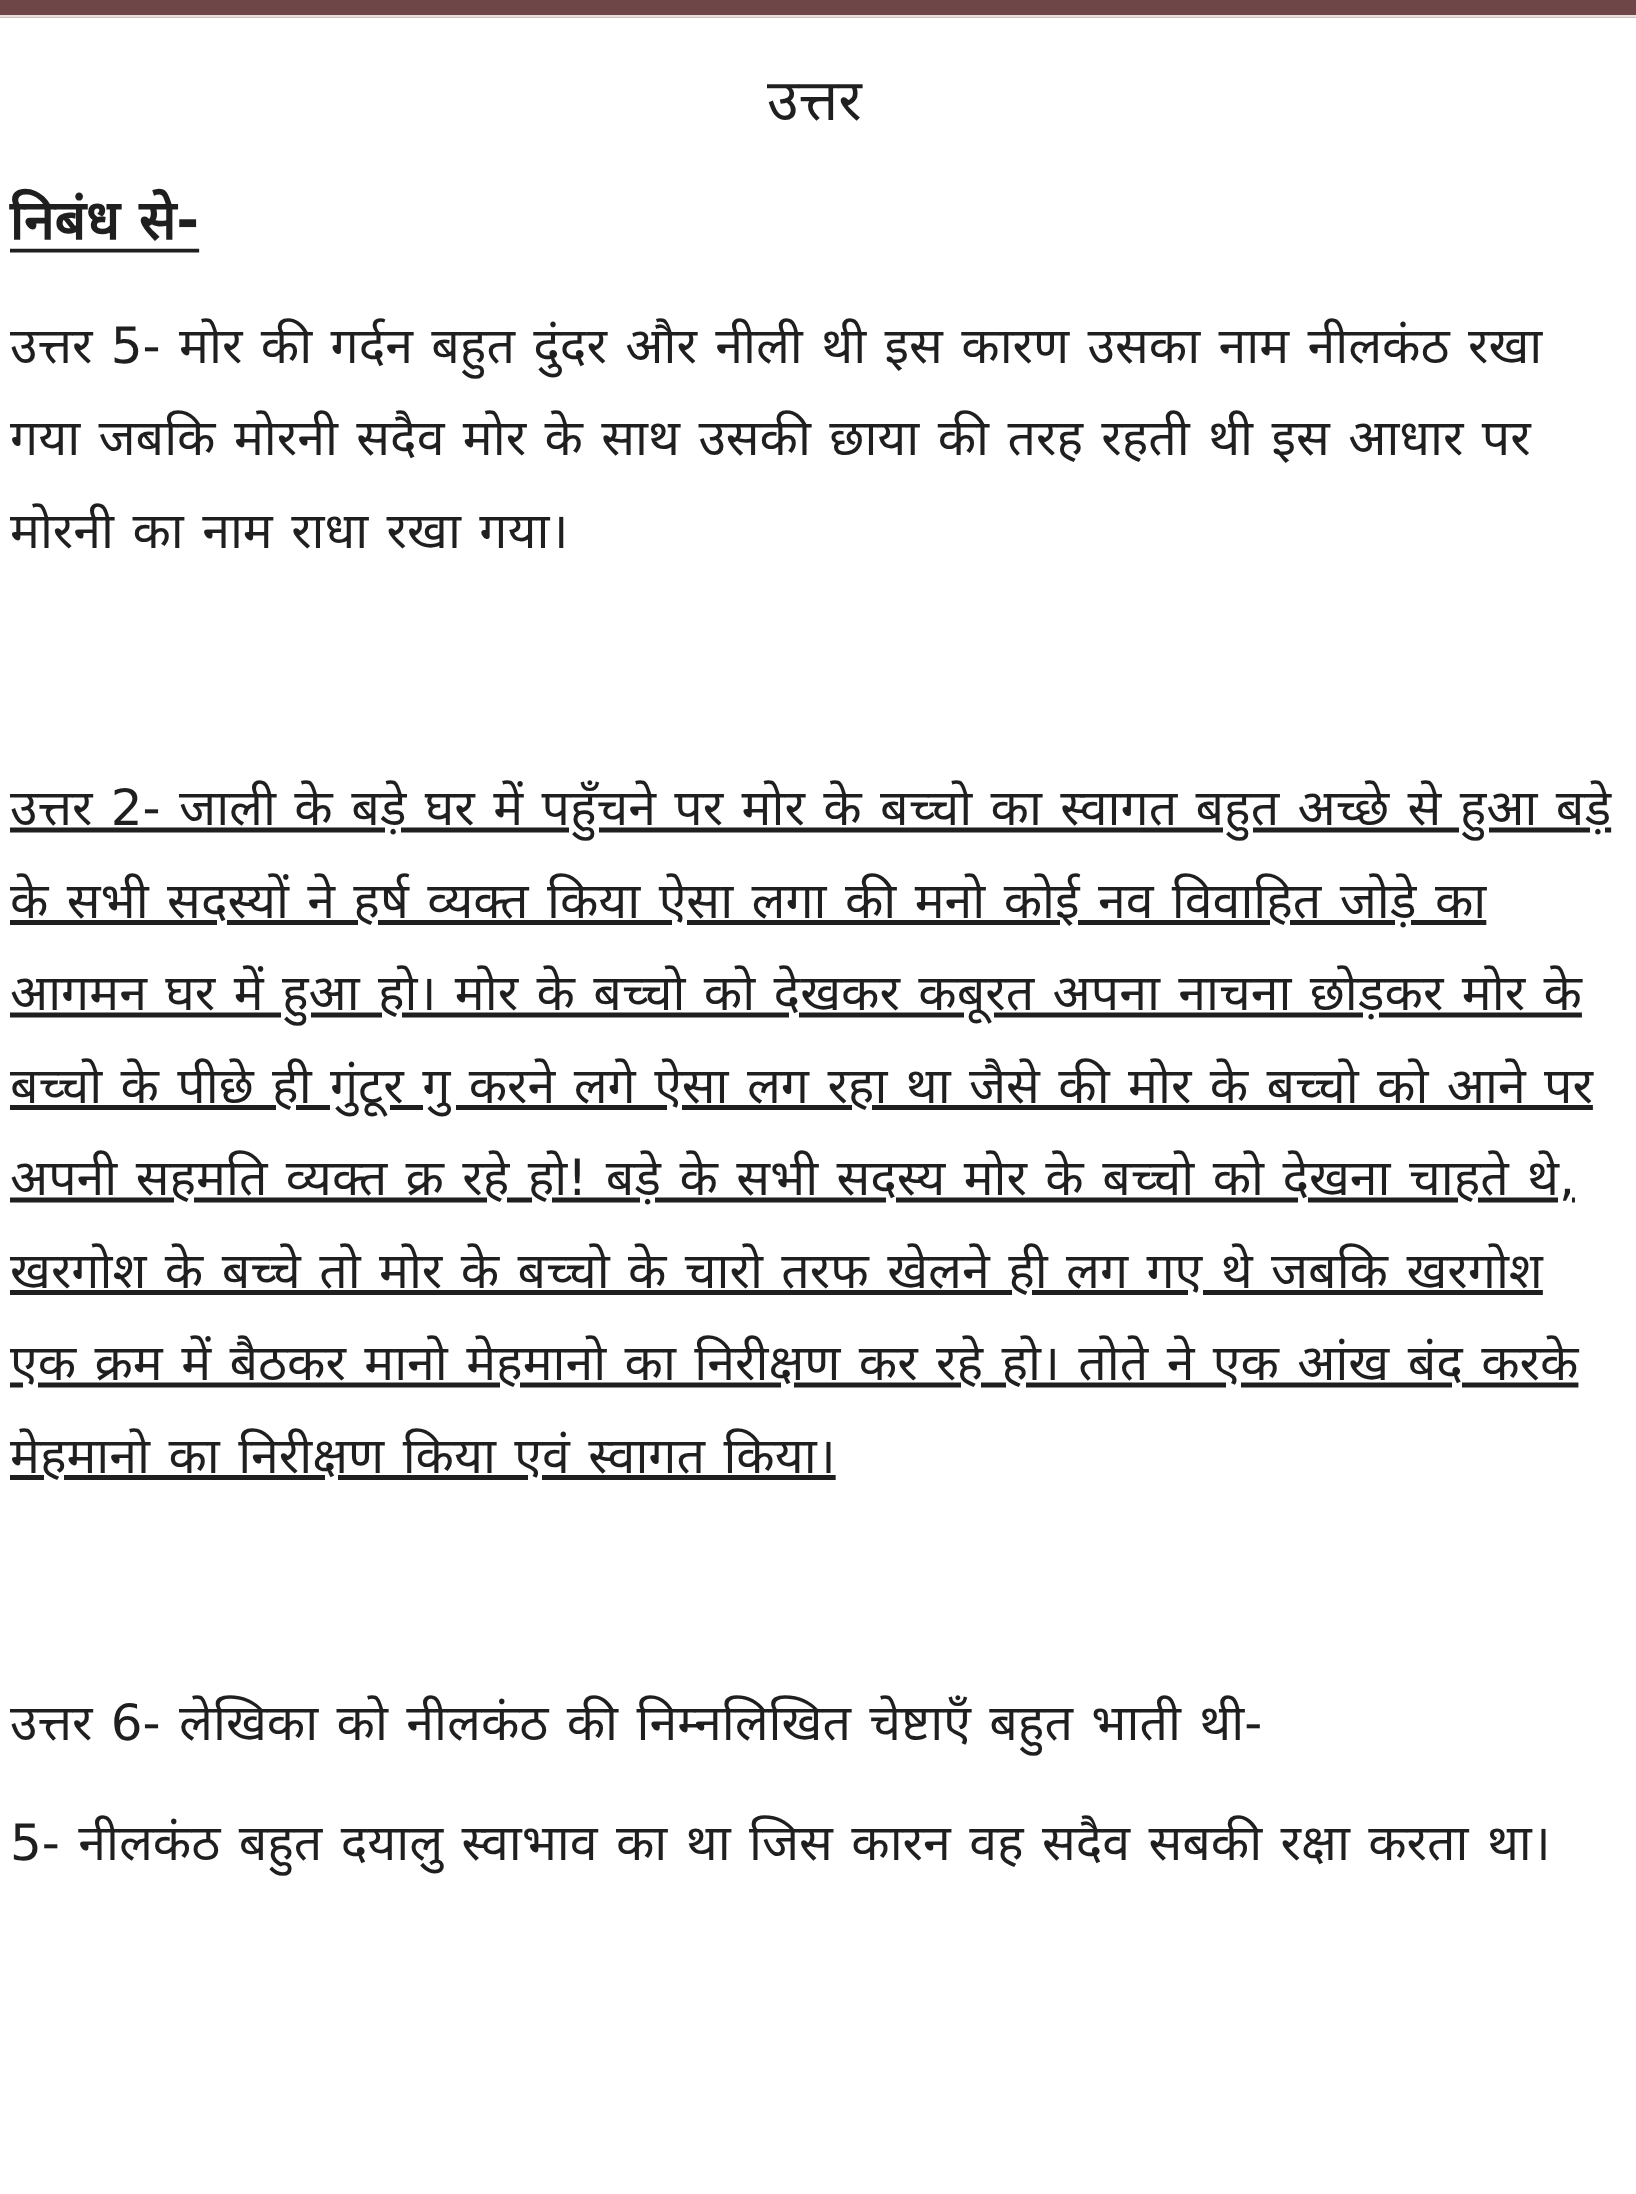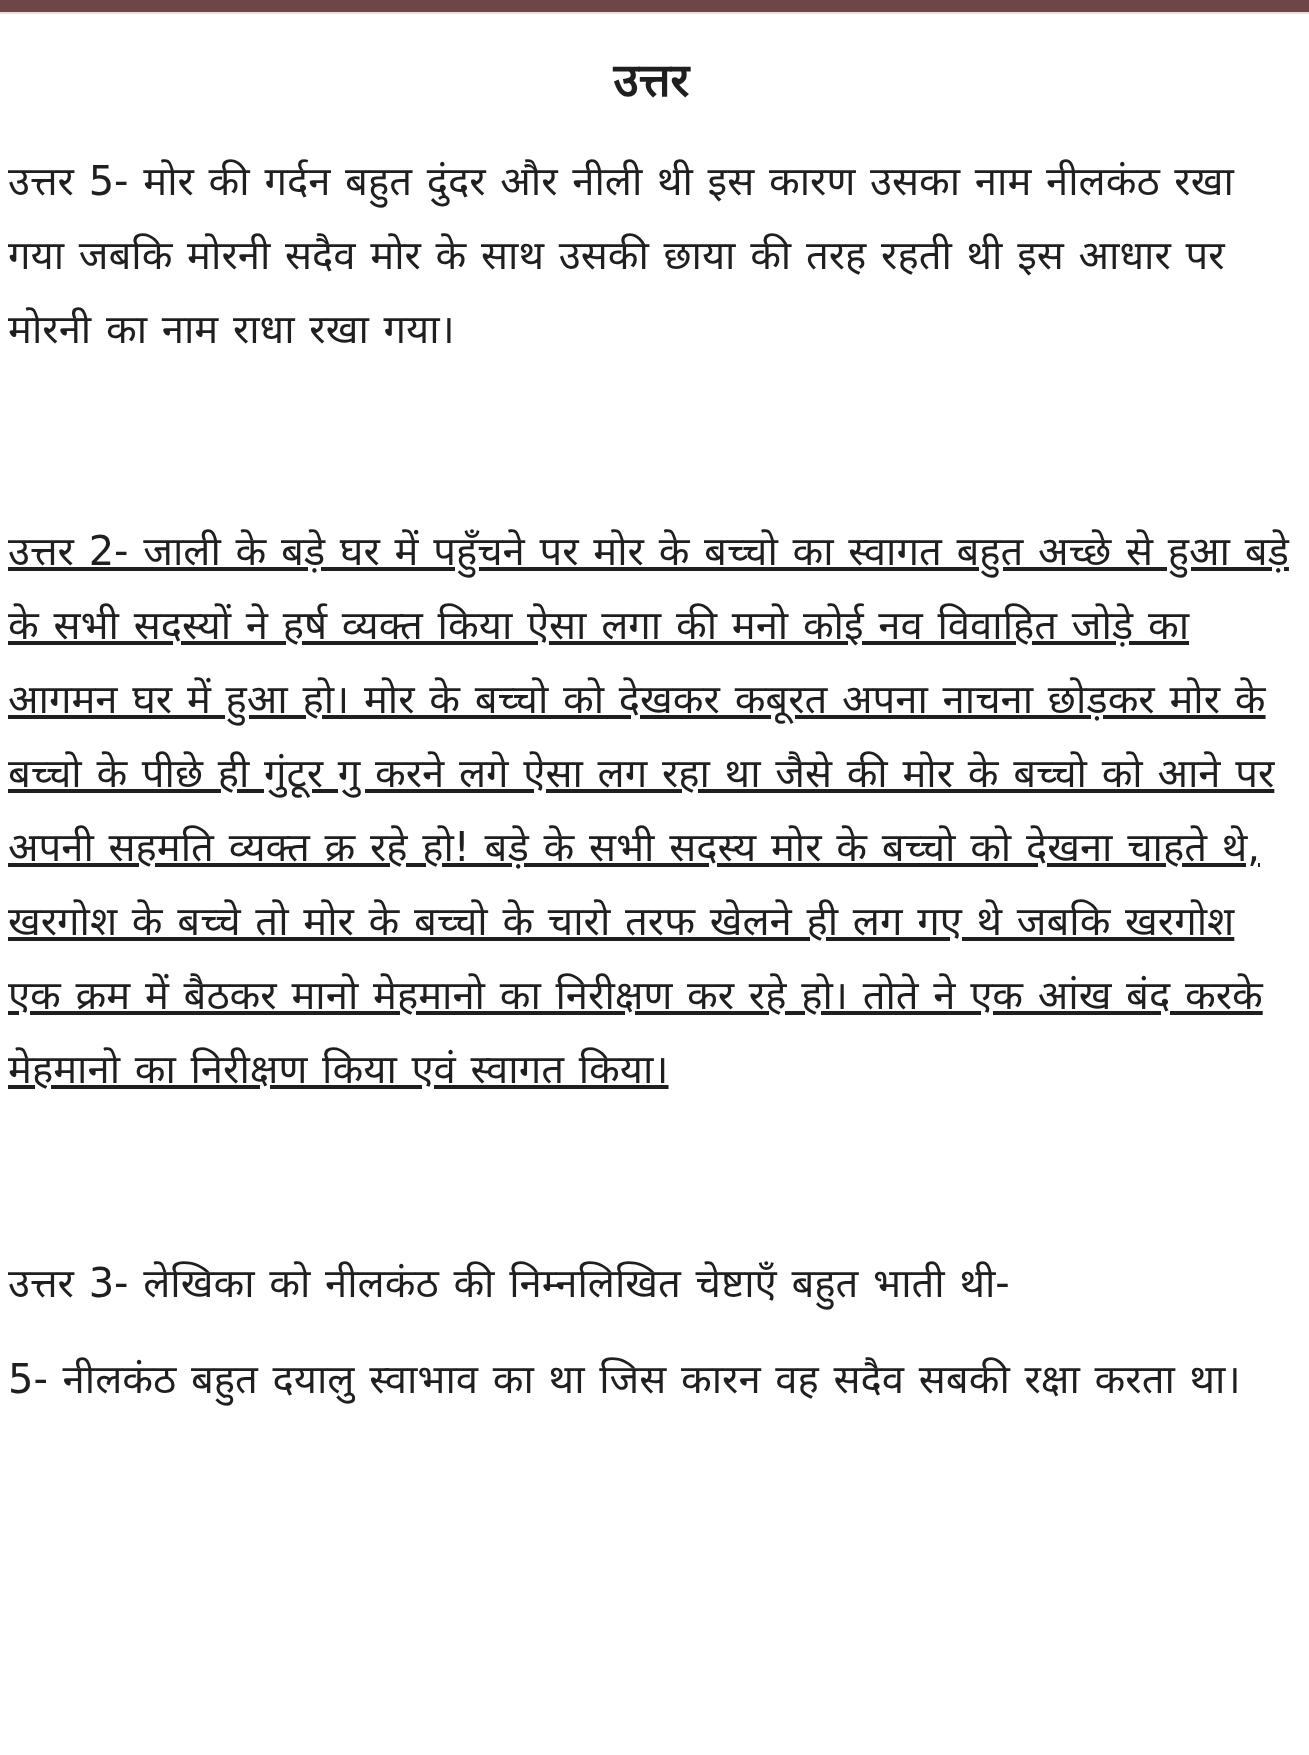--- a/index.html
+++ b/index.html
@@ -19,21 +19,21 @@
     height: 12px;
     background: #6e4647;
     border-bottom: 2px solid #e9dddd;
   }
   .page {
     padding: 0 14px 0 8px;
   }
   .doc-title {
     text-align: center;
     font-size: 46px;
-    font-weight: bold;
+    font-weight: normal;
     margin: 36px 0 0 0;
     line-height: 60px;
   }
   .section-heading {
     font-size: 44px;
     font-weight: bold;
     margin: 38px 0 0 0;
     line-height: 58px;
     display: inline-block;
     text-decoration: underline;
@@ -54,22 +54,25 @@
 </style>
 </head>
 <body>
 
 <div class="top-bar"></div>
 
 <div class="page">
 
   <h1 class="doc-title">उत्तर</h1>
 
+  <div>
+    <h2 class="section-heading">निबंध से-</h2>
+  </div>
 
   <p class="answer answer-1">उत्तर 5- मोर की गर्दन बहुत दुंदर और नीली थी इस कारण उसका नाम नीलकंठ रखा गया जबकि मोरनी सदैव मोर के साथ उसकी छाया की तरह रहती थी इस आधार पर मोरनी का नाम राधा रखा गया।</p>
 
   <p class="answer answer-2">उत्तर 2- जाली के बड़े घर में पहुँचने पर मोर के बच्चो का स्वागत बहुत अच्छे से हुआ बड़े के सभी सदस्यों ने हर्ष व्यक्त किया ऐसा लगा की मनो कोई नव विवाहित जोड़े का आगमन घर में हुआ हो। मोर के बच्चो को देखकर कबूरत अपना नाचना छोड़कर मोर के बच्चो के पीछे ही गुंटूर गु करने लगे ऐसा लग रहा था जैसे की मोर के बच्चो को आने पर अपनी सहमति व्यक्त क्र रहे हो! बड़े के सभी सदस्य मोर के बच्चो को देखना चाहते थे, खरगोश के बच्चे तो मोर के बच्चो के चारो तरफ खेलने ही लग गए थे जबकि खरगोश एक क्रम में बैठकर मानो मेहमानो का निरीक्षण कर रहे हो। तोते ने एक आंख बंद करके मेहमानो का निरीक्षण किया एवं स्वागत किया।</p>
 
-  <p class="answer answer-3-intro">उत्तर 3- लेखिका को नीलकंठ की निम्नलिखित चेष्टाएँ बहुत भाती थी-</p>
+  <p class="answer answer-3-intro">उत्तर 6- लेखिका को नीलकंठ की निम्नलिखित चेष्टाएँ बहुत भाती थी-</p>
 
   <p class="answer answer-3-point">5- नीलकंठ बहुत दयालु स्वाभाव का था जिस कारन वह सदैव सबकी रक्षा करता था।</p>
 
 </div>
 
 </body></html>

